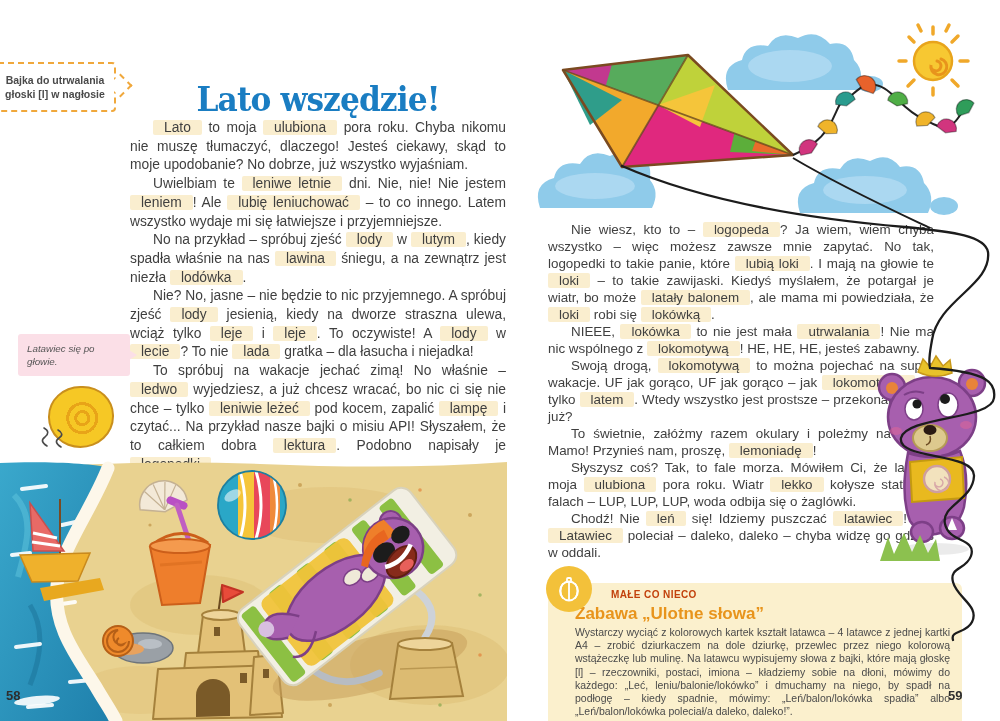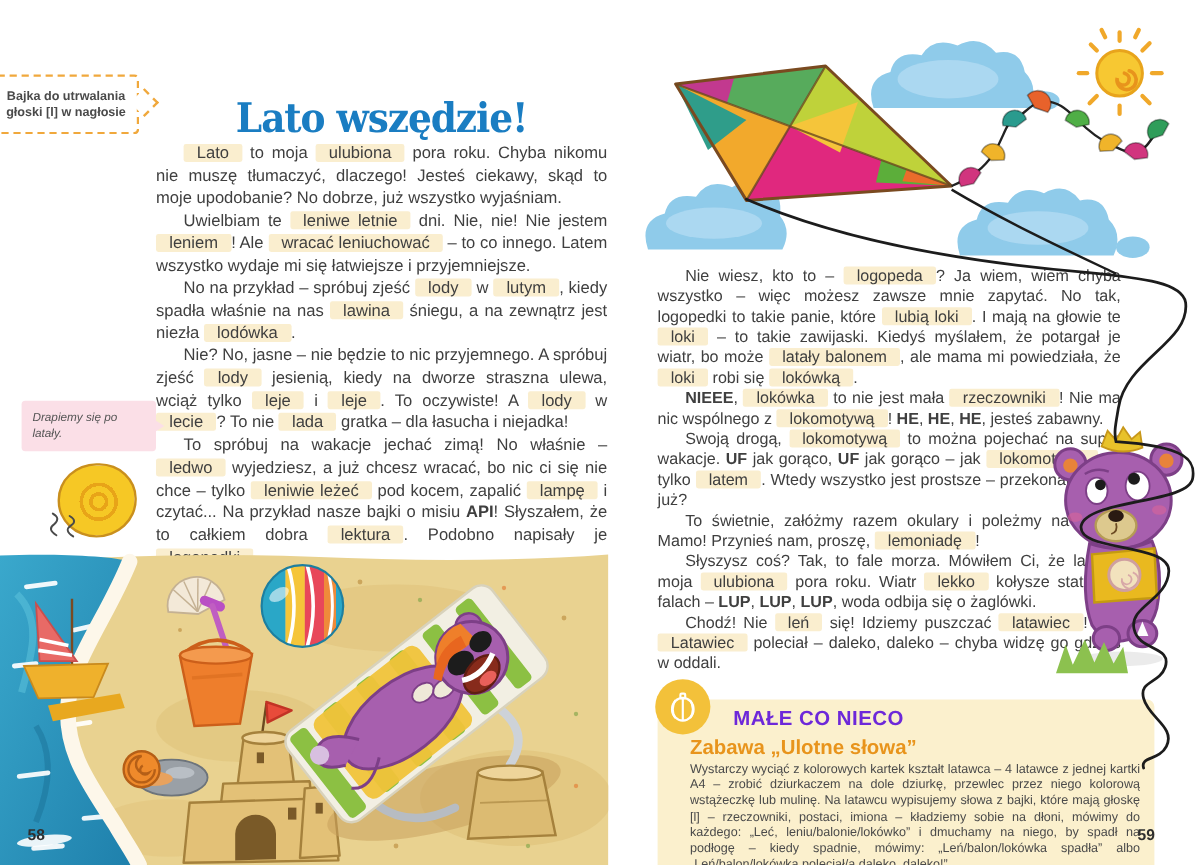--- a/index.html
+++ b/index.html
@@ -18,35 +18,35 @@
   #note-naglos:after{border-left-color:#f7ecca;}
   #note-drapiemy{left:18px;top:334px;width:94px;background:#fbdfe7;}
   #note-drapiemy:after{border-left-color:#fbdfe7;}
   #page-title{position:absolute;left:130px;top:56px;width:376px;text-align:center;
          font-family:"DejaVu Serif",serif;font-weight:bold;font-size:34px;color:#1a7dc2;
          transform:scaleX(.92);letter-spacing:-1px;}
   .col p{margin:0;text-indent:23px;text-align:justify;}
   #left-col{position:absolute;left:130px;top:119px;width:376px;font-size:13.8px;line-height:18.7px;}
   #right-col{position:absolute;left:548px;top:221px;width:386px;font-size:13.4px;line-height:17px;}
   .hl{background:#faeecf;border-radius:2px;padding:0 11px;}
-  .b{font-weight:bold;}
+  .b{font-weight:normal;}
   #doodle{position:absolute;left:48px;top:386px;width:62px;height:58px;border-radius:50% 48% 52% 50%;
          border:2px solid #c98f1d;
          background:repeating-radial-gradient(circle at 52% 52%, #f6c825 0 5px, #e8a418 5px 8px, #f6c825 8px 13px, #e8a418 13px 16px, #f6c825 16px 40px);}
   .svg-abs{position:absolute;}
   
   .pagenum{position:absolute;font-size:13px;font-weight:bold;color:#2e2e2e;z-index:6;}
   #streak58{position:absolute;left:14px;top:696px;width:46px;height:9px;background:rgba(255,255,255,.9);
          border-radius:50%;transform:rotate(-6deg);z-index:5;}
   
   #activity-box{position:absolute;left:548px;top:583px;width:414px;box-sizing:border-box;background:#fbf0cd;
          border-radius:6px;padding:6px 12px 8px 27px;z-index:3;}
   #activity-icon{position:absolute;left:546px;top:566px;width:46px;height:46px;border-radius:50%;
          background:#f3c13a;z-index:4;display:flex;align-items:center;justify-content:center;}
-  .abox-header{font-size:17px;font-weight:bold;letter-spacing:.4px;color:#6d28d9;margin-left:36px;}
+  .abox-header{font-size:10px;font-weight:bold;letter-spacing:.4px;color:#c2410c;margin-left:36px;}
   .abox-sub{font-size:17px;font-weight:bold;color:#e8941c;margin-top:4px;}
   .abox-body{font-size:10.5px;line-height:13.2px;text-align:justify;color:#4a4a4a;margin-top:2px;}
   #string-overlay{position:absolute;left:0;top:0;width:1000px;height:721px;z-index:5;pointer-events:none;}
   #bear-right{z-index:4;}
 </style>
 </head>
 <body>
 
 <div id="spread">
 
@@ -297,40 +297,40 @@
   </svg>
 
   <div id="badge">Bajka do utrwalania głoski [l] w nagłosie</div>
   <div id="badge-point"></div>
 
 
   <h1 id="page-title">Lato wszędzie!</h1>
 
   <div id="left-col" class="col">
     <p><span class="hl">Lato</span><span> to moja </span><span class="hl">ulubiona</span><span> pora roku. Chyba nikomu nie muszę tłumaczyć, dlaczego! Jesteś ciekawy, skąd to moje upodobanie? No dobrze, już wszystko wyjaśniam.</span></p>
-    <p><span>Uwielbiam te </span><span class="hl">leniwe letnie</span><span> dni. Nie, nie! Nie jestem </span><span class="hl">leniem</span><span>! Ale </span><span class="hl">wracać leniuchować</span><span> – to co innego. Latem wszystko wydaje mi się łatwiejsze i przyjemniejsze.</span></p>
+    <p><span>Uwielbiam te </span><span class="hl">leniwe letnie</span><span> dni. Nie, nie! Nie jestem </span><span class="hl">leniem</span><span>! Ale </span><span class="hl">lubię leniuchować</span><span> – to co innego. Latem wszystko wydaje mi się łatwiejsze i przyjemniejsze.</span></p>
     <p><span>No na przykład – spróbuj zjeść </span><span class="hl">lody</span><span> w </span><span class="hl">lutym</span><span>, kiedy spadła właśnie na nas </span><span class="hl">lawina</span><span> śniegu, a na zewnątrz jest niezła </span><span class="hl">lodówka</span><span>.</span></p>
     <p><span>Nie? No, jasne – nie będzie to nic przyjemnego. A spróbuj zjeść </span><span class="hl">lody</span><span> jesienią, kiedy na dworze straszna ulewa, wciąż tylko </span><span class="hl">leje</span><span> i </span><span class="hl">leje</span><span>. To oczywiste! A </span><span class="hl">lody</span><span> w </span><span class="hl">lecie</span><span>? To nie </span><span class="hl">lada</span><span> gratka – dla łasucha i niejadka!</span></p>
     <p><span>To spróbuj na wakacje jechać zimą! No właśnie – </span><span class="hl">ledwo</span><span> wyjedziesz, a już chcesz wracać, bo nic ci się nie chce – tylko </span><span class="hl">leniwie leżeć</span><span> pod kocem, zapalić </span><span class="hl">lampę</span><span> i czytać... Na przykład nasze bajki o misiu </span><span class="b">API</span><span>! Słyszałem, że to całkiem dobra </span><span class="hl">lektura</span><span>. Podobno napisały je </span><span class="hl">logopedki</span><span>.</span></p>
   </div>
 
-  <div id="note-drapiemy" class="side-note">Drapiemy się po latały.</div>
+  <div id="note-drapiemy" class="side-note">Latawiec się po głowie.</div>
 
   <div id="doodle"></div>
   <svg class="svg-abs" style="left:38px;top:426px" width="32" height="24" viewBox="0 0 32 24">
     <path d="M6,2 q7,4 1,9 q-6,4 2,9" stroke="#4a4a4a" stroke-width="1.6" fill="none" stroke-linecap="round"></path>
     <path d="M20,4 q7,4 1,8 q-6,4 2,9" stroke="#4a4a4a" stroke-width="1.6" fill="none" stroke-linecap="round"></path>
   </svg>
 
   <div id="streak58"></div>
-  <div class="pagenum" style="left:23px;top:688px">58</div>
+  <div class="pagenum" style="left:6px;top:688px">58</div>
 
   <div id="right-col" class="col">
     <p><span>Nie wiesz, kto to – </span><span class="hl">logopeda</span><span>? Ja wiem, wiem chyba wszystko – więc możesz zawsze mnie zapytać. No tak, logopedki to takie panie, które </span><span class="hl">lubią loki</span><span>. I mają na głowie te </span><span class="hl">loki</span><span> – to takie zawijaski. Kiedyś myślałem, że potargał je wiatr, bo może </span><span class="hl">latały balonem</span><span>, ale mama mi powiedziała, że </span><span class="hl">loki</span><span> robi się </span><span class="hl">lokówką</span><span>.</span></p>
-    <p><span class="b">NIEEE</span><span>, </span><span class="hl">lokówka</span><span> to nie jest mała </span><span class="hl">rzeczowniki</span><span>! Nie ma nic wspólnego z </span><span class="hl">lokomotywą</span><span>! </span><span class="b">HE</span><span>, </span><span class="b">HE</span><span>, </span><span class="b">HE</span><span>, jesteś zabawny.</span></p>
+    <p><span class="b">NIEEE</span><span>, </span><span class="hl">lokówka</span><span> to nie jest mała </span><span class="hl">utrwalania</span><span>! Nie ma nic wspólnego z </span><span class="hl">lokomotywą</span><span>! </span><span class="b">HE</span><span>, </span><span class="b">HE</span><span>, </span><span class="b">HE</span><span>, jesteś zabawny.</span></p>
     <p><span>Swoją drogą, </span><span class="hl">lokomotywą</span><span> to można pojechać na super wakacje. </span><span class="b">UF</span><span> jak gorąco, </span><span class="b">UF</span><span> jak gorąco – jak </span><span class="hl">lokomotywą</span><span>, to tylko </span><span class="hl">latem</span><span>. Wtedy wszystko jest prostsze – przekonałem Cię już?</span></p>
     <p><span>To świetnie, załóżmy razem okulary i poleżmy na plaży! Mamo! Przynieś nam, proszę, </span><span class="hl">lemoniadę</span><span>!</span></p>
     <p><span>Słyszysz coś? Tak, to fale morza. Mówiłem Ci, że lato to moja </span><span class="hl">ulubiona</span><span> pora roku. Wiatr </span><span class="hl">lekko</span><span> kołysze statki na falach – </span><span class="b">LUP</span><span>, </span><span class="b">LUP</span><span>, </span><span class="b">LUP</span><span>, woda odbija się o żaglówki.</span></p>
     <p><span>Chodź! Nie </span><span class="hl">leń</span><span> się! Idziemy puszczać </span><span class="hl">latawiec</span><span>! </span><span class="b">OJ</span><span>! </span><span class="hl">Latawiec</span><span> poleciał – daleko, daleko – chyba widzę go gdzieś w oddali.</span></p>
   </div>
 
   <svg id="bear-right" class="svg-abs" style="left:860px;top:335px" width="140" height="230" viewBox="0 0 140 230">
     <ellipse cx="75" cy="214" rx="34" ry="6" fill="#d8d8d8" opacity=".5"></ellipse>
     <g>
       <circle cx="32" cy="52" r="13" fill="#a75fae" stroke="#7d3f87" stroke-width="2.5"></circle>

